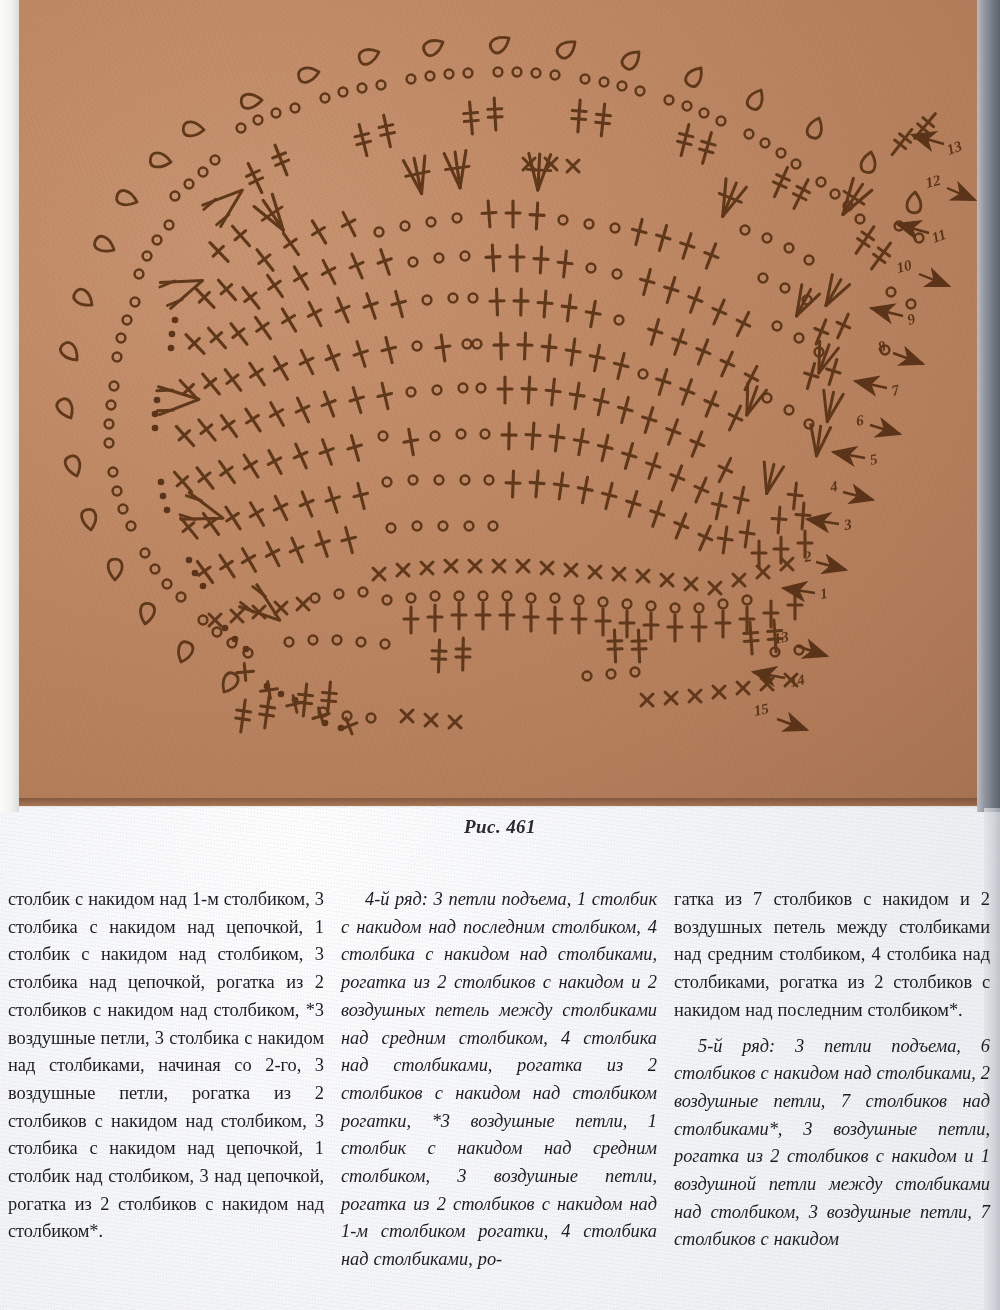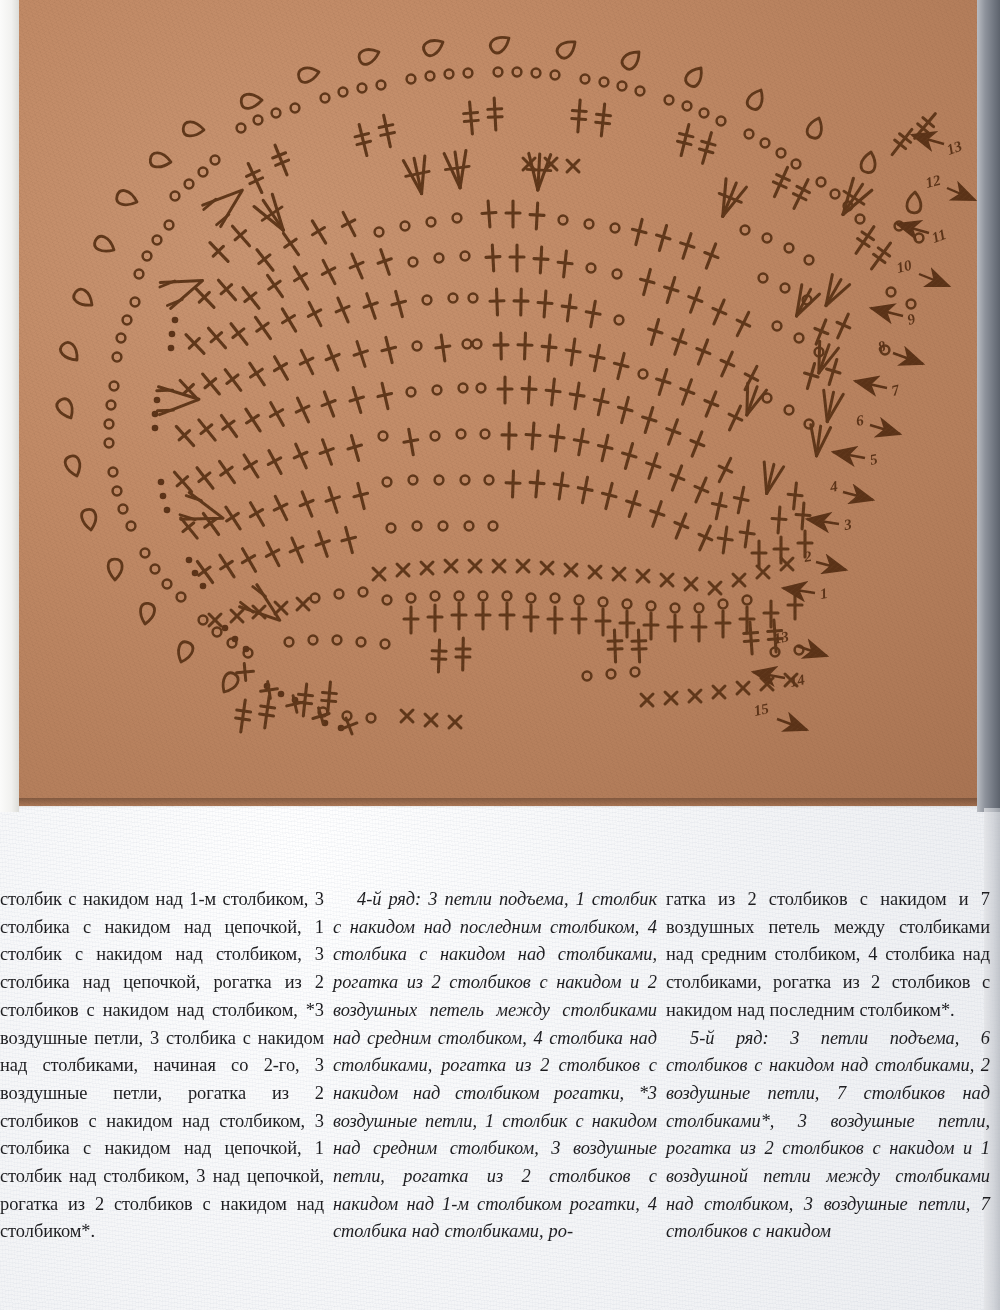--- a/index.html
+++ b/index.html
@@ -74,37 +74,37 @@
     font-size:19px;color:#2a2a2c;letter-spacing:.4px;
   }
 
   
   .columns{
     position:absolute;left:0;top:886px;width:1000px;height:424px;
     display:flex;gap:0;
   }
   .col{
     width:333px;
-    padding:0 9px 0 0;
+    padding:0 9px 0 8px;
     box-sizing:border-box;
   }
   .col p{
     margin:0;
     font-family:"Liberation Serif", serif;
     font-size:18.4px;
     line-height:27.7px;
     color:#1d1d20;
     text-align:justify;
     text-justify:inter-word;
     hyphens:none;
     letter-spacing:-0.05px;
     word-spacing:.5px;
   }
   .col p.indent{text-indent:24px;font-style:italic;}
-  .col p + p{margin-top:0;}
+  .col p + p{margin-top:8px;}
 </style>
 </head>
 <body>
 
 <div id="page">
 
   <div class="paper-base"></div>
   <div class="paper-noise"></div>
   <div class="left-margin"></div>
 
@@ -815,27 +815,28 @@
 
         <text x="736" y="716" transform="rotate(-12 736 716)">15</text>
         <line x1="758" y1="719" x2="788" y2="730" stroke="#5a3217" stroke-width="2.4" marker-end="url(#arrR)"></line>
       </g>
     </svg>
   </div>
   <div class="panel-shadow-b"></div>
   <div class="scan-gutter"></div>
   <div class="scan-gutter-low"></div>
 
+  <div class="caption">Рис. 461</div>
 
   <div class="columns">
     <div class="col">
       <p>столбик с накидом над 1-м столбиком, 3 столбика с накидом над цепочкой, 1 столбик с накидом над столбиком, 3 столбика над цепочкой, рогатка из 2 столбиков с накидом над столбиком, *3 воздушные петли, 3 столбика с накидом над столбиками, начиная со 2-го, 3 воздушные петли, рогатка из 2 столбиков с накидом над столбиком, 3 столбика с накидом над цепочкой, 1 столбик над столбиком, 3 над цепочкой, рогатка из 2 столбиков с накидом над столбиком*.</p>
     </div>
     <div class="col">
       <p class="indent">4-й ряд: 3 петли подъема, 1 столбик с накидом над последним столбиком, 4 столбика с накидом над столбиками, рогатка из 2 столбиков с накидом и 2 воздушных петель между столбиками над средним столбиком, 4 столбика над столбиками, рогатка из 2 столбиков с накидом над столбиком рогатки, *3 воздушные петли, 1 столбик с накидом над средним столбиком, 3 воздушные петли, рогатка из 2 столбиков с накидом над 1-м столбиком рогатки, 4 столбика над столбиками, ро-</p>
     </div>
     <div class="col">
-      <p>гатка из 2 столбиков с накидом и 7 воздушных петель между столбиками над средним столбиком, 4 столбика над столбиками, рогатка из 2 столбиков с накидом над последним столбиком*.</p>
+      <p>гатка из 7 столбиков с накидом и 2 воздушных петель между столбиками над средним столбиком, 4 столбика над столбиками, рогатка из 2 столбиков с накидом над последним столбиком*.</p>
       <p class="indent">5-й ряд: 3 петли подъема, 6 столбиков с накидом над столбиками, 2 воздушные петли, 7 столбиков над столбиками*, 3 воздушные петли, рогатка из 2 столбиков с накидом и 1 воздушной петли между столбиками над столбиком, 3 воздушные петли, 7 столбиков с накидом</p>
     </div>
   </div>
 
 </div>
 
 </body></html>

